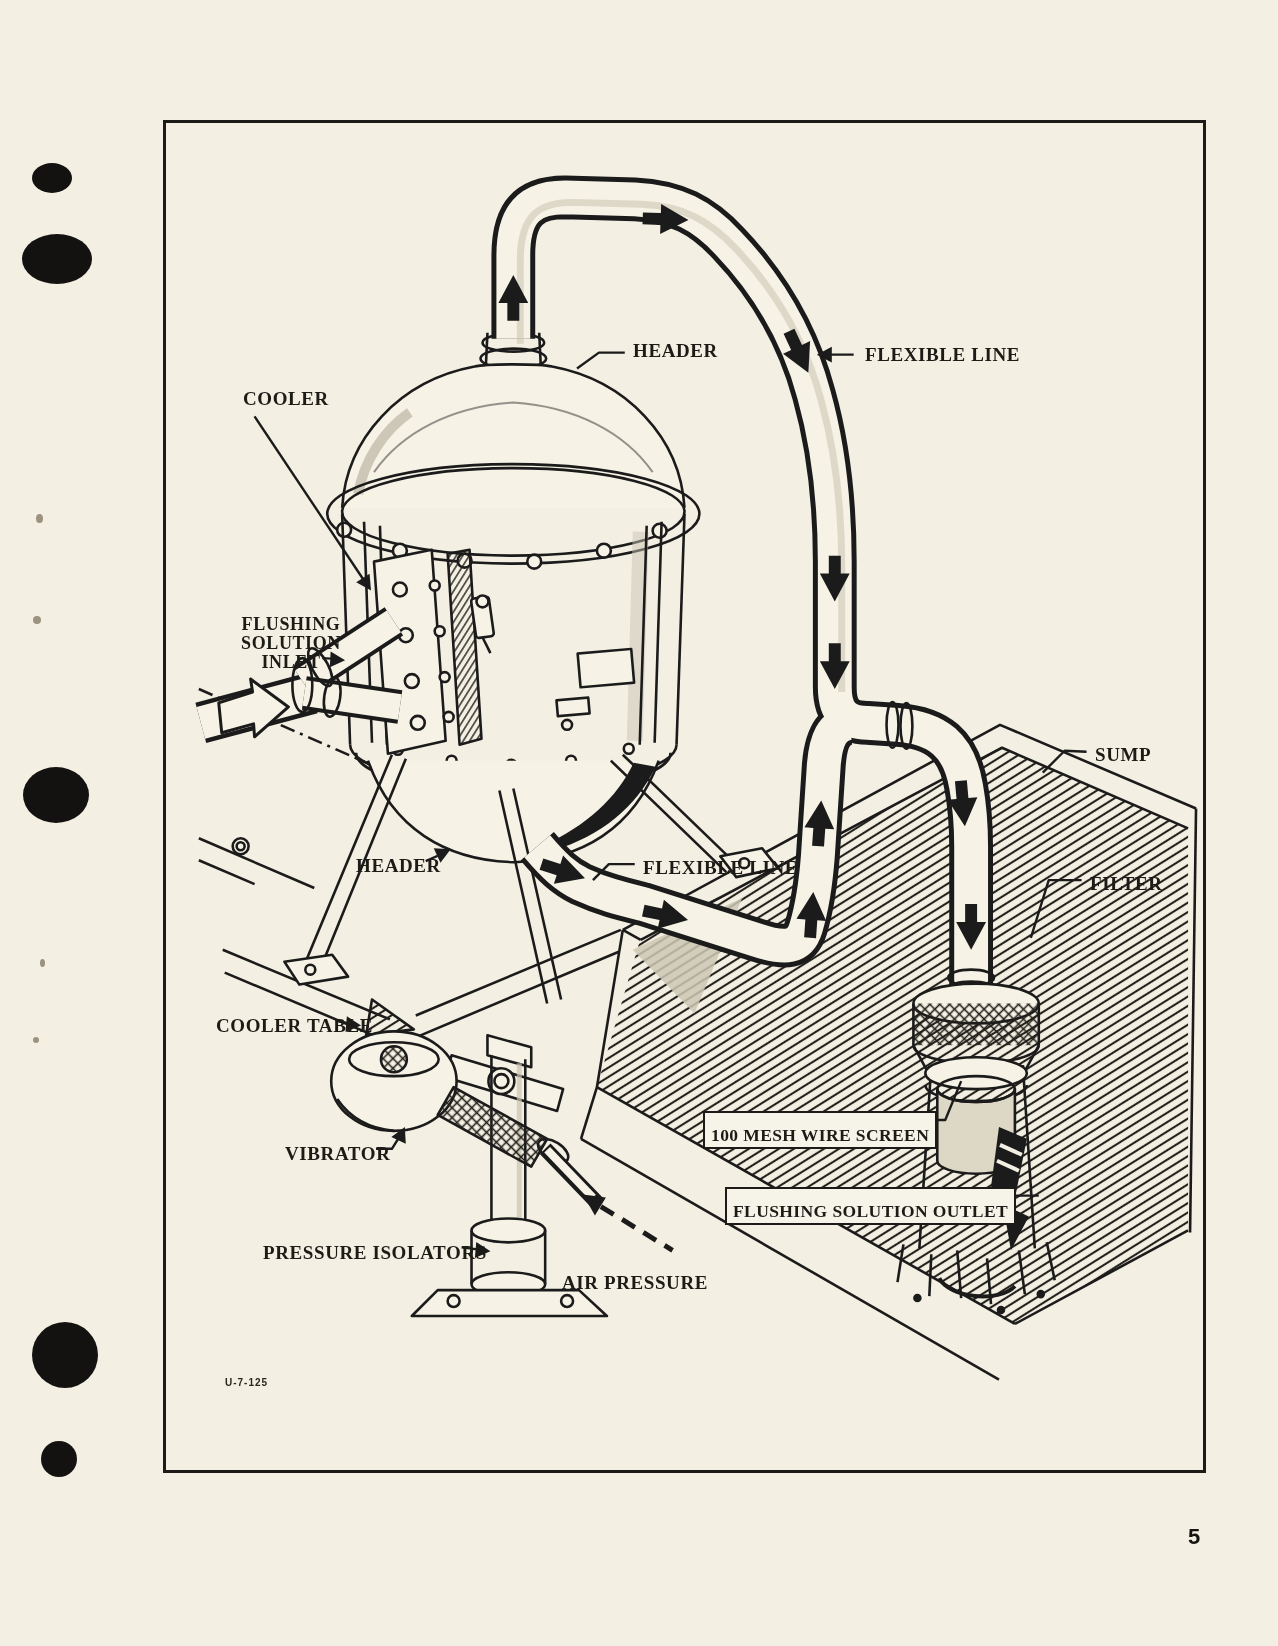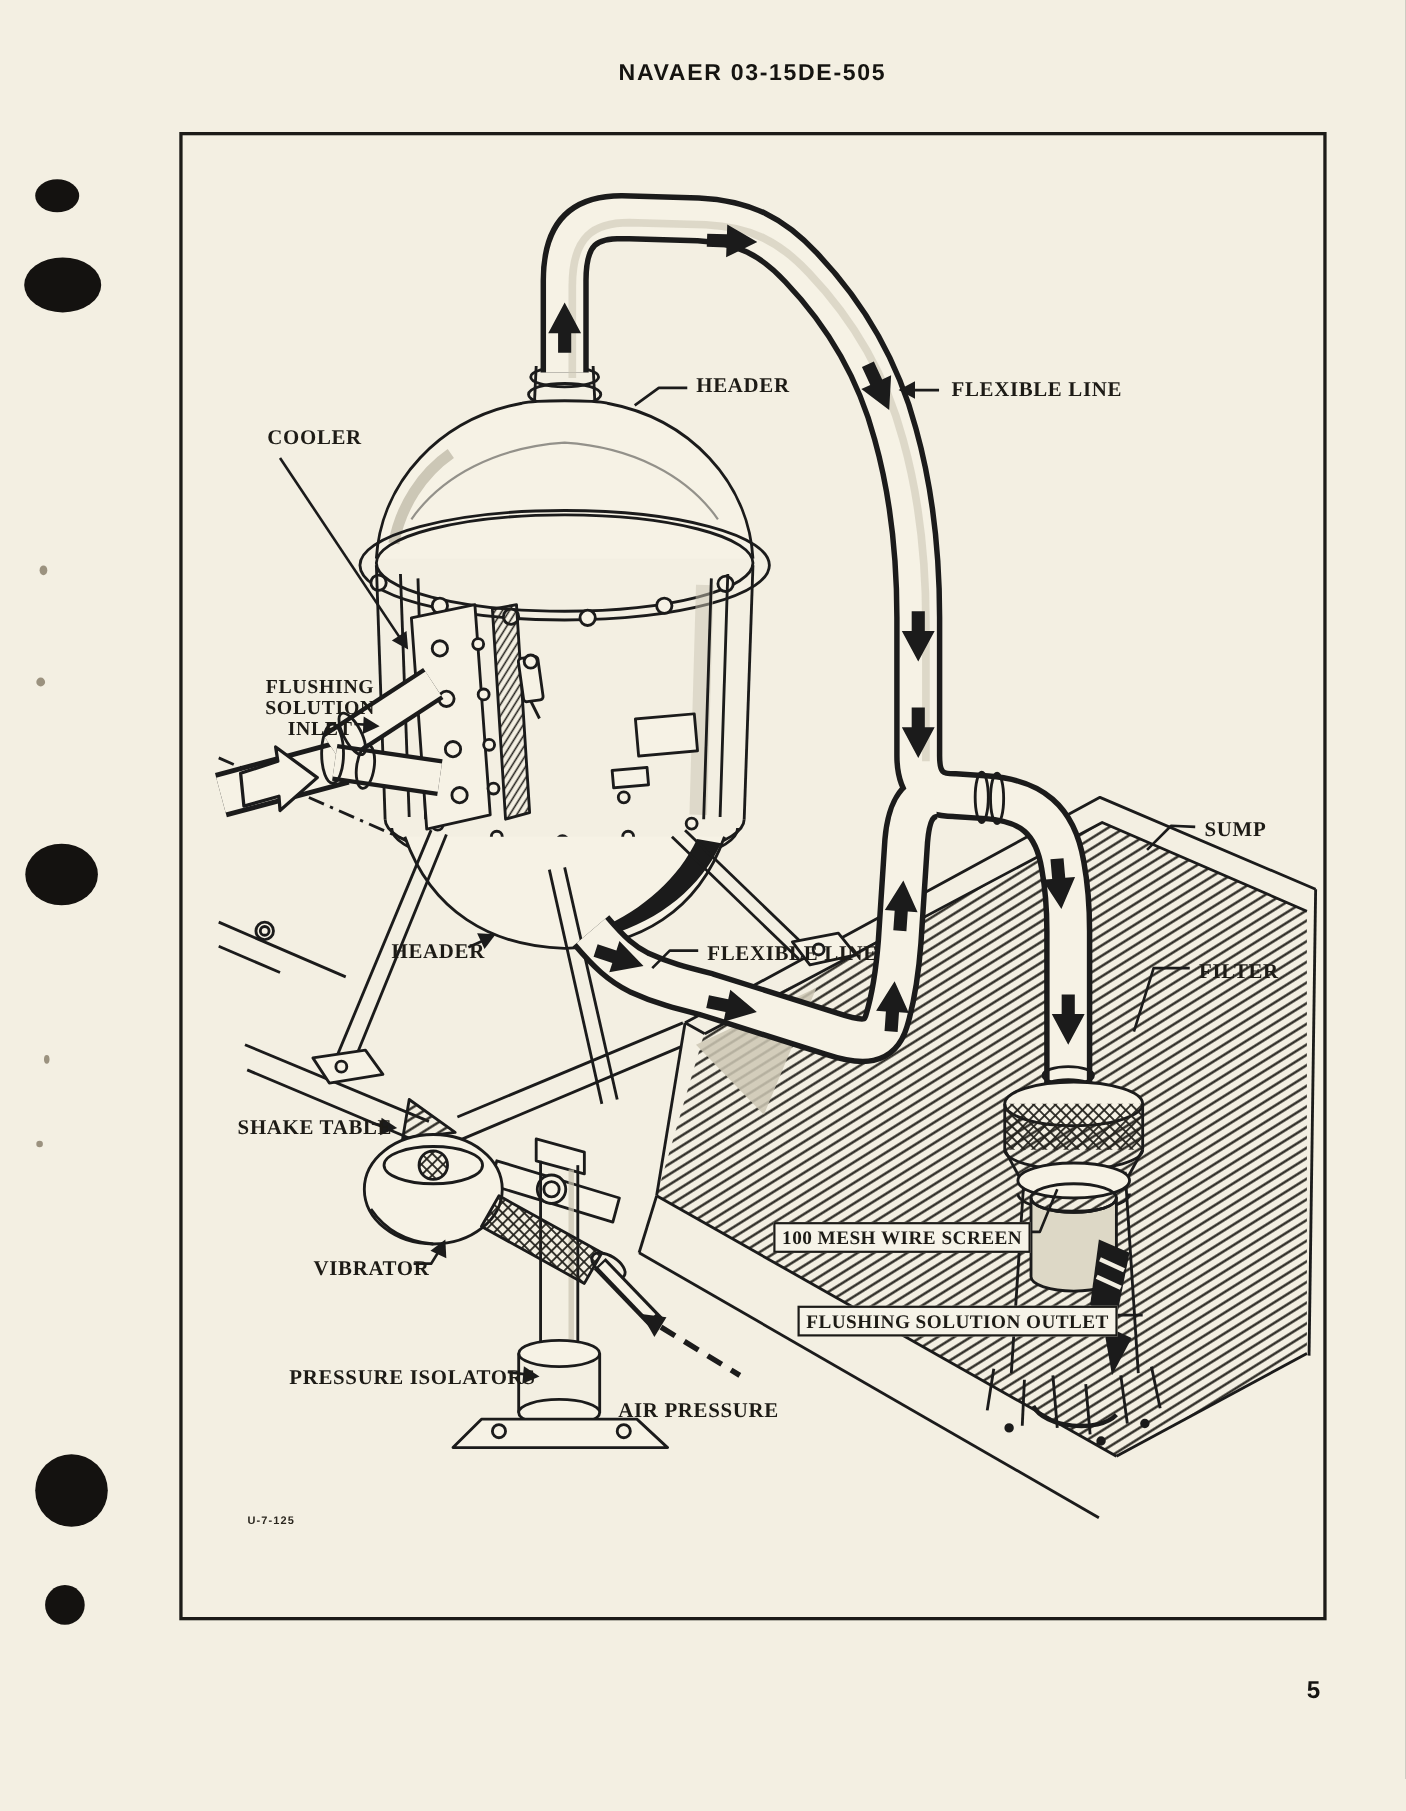--- a/index.html
+++ b/index.html
@@ -26,21 +26,21 @@
     font-family:"Liberation Serif", serif;
     font-weight:700; font-size:19px; letter-spacing:.6px;
     color:#1d1b16; white-space:pre-line; line-height:19px;
   }
   .co.small{font-size:18px;}
   .label-box{
     position:absolute;
     font-family:"Liberation Serif", serif;
     font-weight:700; font-size:17.5px; letter-spacing:.4px;
     color:#1d1b16; background:#f6f3e8; border:2px solid #1c1b18;
-    padding:2px 6px 1px 6px; white-space:nowrap;
+    padding:12px 6px 1px 6px; white-space:nowrap;
   }
   .fig-code{
     position:absolute; left:59px; top:1254px;
     font-family:"Liberation Sans", sans-serif;
     font-weight:700; font-size:10px; letter-spacing:1px; color:#2a261e;
   }
   .caption{
     position:absolute; left:163px; top:1482px; width:1042px;
     text-align:center;
     font-family:"Liberation Sans", sans-serif;
@@ -51,21 +51,20 @@
     position:absolute; left:1188px; top:1524px;
     font-family:"Liberation Sans", sans-serif;
     font-weight:700; font-size:22px; color:#151411;
   }
 </style>
 </head>
 <body>
 
 <div class="page">
 
-  <div class="doc-number">NAVAER 03-15DE-505</div>
 
   <div class="punch" style="left:32px;top:163px;width:40px;height:30px;"></div>
   <div class="punch" style="left:22px;top:234px;width:70px;height:50px;"></div>
   <div class="punch" style="left:23px;top:767px;width:66px;height:56px;"></div>
   <div class="punch" style="left:32px;top:1322px;width:66px;height:66px;"></div>
   <div class="punch" style="left:41px;top:1441px;width:36px;height:36px;"></div>
   <div class="speck" style="left:36px;top:514px;width:7px;height:9px;"></div>
   <div class="speck" style="left:33px;top:616px;width:8px;height:8px;"></div>
   <div class="speck" style="left:40px;top:959px;width:5px;height:8px;"></div>
   <div class="speck" style="left:33px;top:1037px;width:6px;height:6px;"></div>
@@ -314,21 +313,21 @@
     <div class="co" style="left:77px;top:266px;">COOLER</div>
     <div class="co" style="left:467px;top:218px;">HEADER</div>
     <div class="co" style="left:699px;top:222px;">FLEXIBLE LINE</div>
     <div class="co small" style="left:69px;top:492px;width:112px;text-align:center;">FLUSHING
 SOLUTION
 INLET</div>
     <div class="co" style="left:929px;top:622px;">SUMP</div>
     <div class="co" style="left:190px;top:733px;">HEADER</div>
     <div class="co" style="left:477px;top:735px;">FLEXIBLE LINE</div>
     <div class="co" style="left:924px;top:751px;">FILTER</div>
-    <div class="co" style="left:50px;top:893px;">SHAKE TABLE</div>
+    <div class="co" style="left:50px;top:893px;">COOLER TABLE</div>
     <div class="co" style="left:119px;top:1021px;">VIBRATOR</div>
     <div class="label-box" style="left:537px;top:988px;">100 MESH WIRE SCREEN</div>
     <div class="label-box" style="left:531px;top:1064px;margin-left:28px;">FLUSHING SOLUTION OUTLET</div>
     <div class="co" style="left:97px;top:1120px;">PRESSURE ISOLATORS</div>
     <div class="co" style="left:396px;top:1110px;margin-top:40px;">AIR PRESSURE</div>
     <div class="fig-code">U-7-125</div>
   </div>
 
 
   <div class="page-number">5</div>

